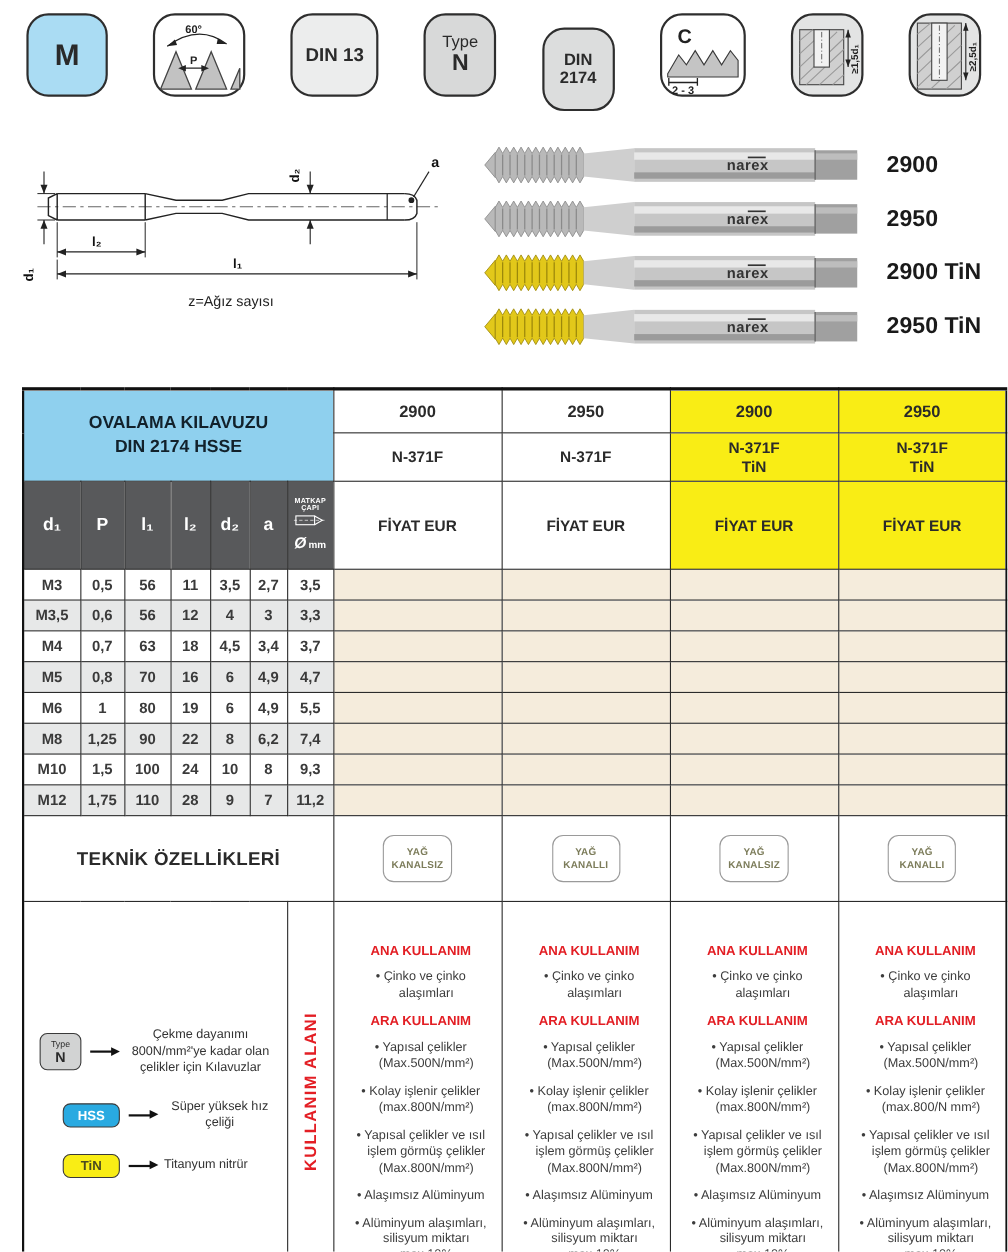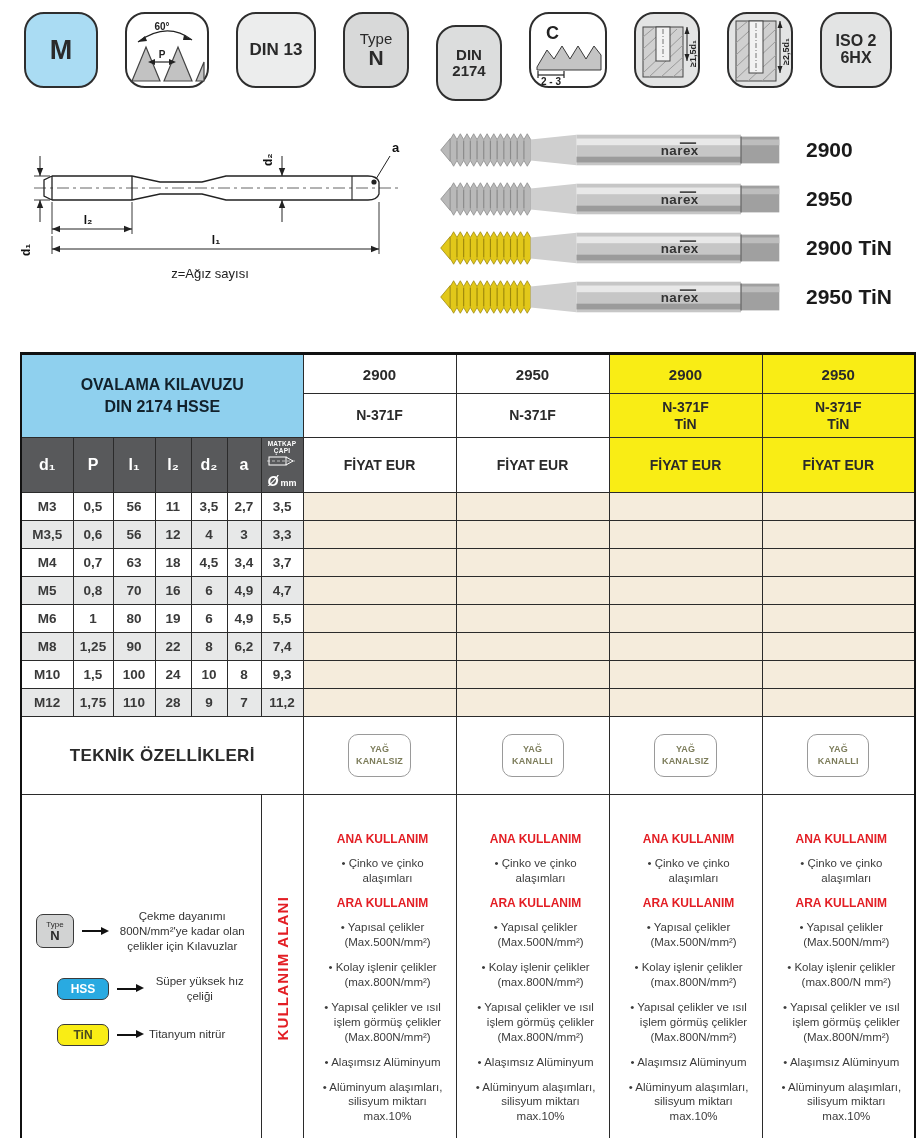--- a/index.html
+++ b/index.html
@@ -40,21 +40,21 @@
     border-collapse:collapse; table-layout:fixed; border:2px solid #111; border-top:3px solid #111;}
   table.main td{border:1px solid var(--bdr); text-align:center; vertical-align:middle; overflow:hidden;}
   td.blue-h{background:var(--blue); font-size:16px; font-weight:bold; color:#12212b; line-height:1.35;}
   tr.hrow1 td{height:40px;}
   tr.hrow2 td{height:44px;}
   tr.hrow3 td{height:46px;}
   td.model{font-size:15px; font-weight:bold; background:#fff;}
   td.code{font-size:14px; font-weight:bold; background:#fff; white-space:pre-line; line-height:1.15;}
   td.yel{background:var(--yellow) !important;}
   tr.hrow3 td.dim{background:var(--dark); color:#fff; font-size:16px; font-weight:bold;}
-  tr.hrow3 td.drill{background:var(--dark); color:#fff; padding:2px 0;margin-left:24px;}
+  tr.hrow3 td.drill{background:var(--dark); color:#fff; padding:14px 0;margin-left:24px;}
   .drill-small{display:block; font-size:6.5px; letter-spacing:.2px; font-weight:bold;}
   .drill-unit{font-size:9px; font-weight:bold;}
   .drill-sym{font-size:14px; font-weight:bold; font-style:italic; margin-right:2px;}
   td.price-h{font-size:14px; font-weight:bold; background:#fff;}
   tbody.data td{height:28px; font-size:13.5px; font-weight:bold; color:#3a3a3a; background:#fff;}
   tbody.data tr:nth-child(even) td.v{background:var(--altrow);}
   tbody.data td.price{background:var(--cream);}
   td.tech-l{height:78px; font-size:17px; font-weight:bold; letter-spacing:.3px; background:#fff;}
   td.tech-b{background:#fff;}
   .oil-badge{display:inline-block; border:1.5px solid #9a9a9a; border-radius:10px;
@@ -176,24 +176,20 @@
         <path d="M6,16 l12,-10 M6,28 l24,-22 M6,40 l34,-32 M6,52 l40,-38 M6,64 l40,-38 M18,66 l28,-26 M32,66 l14,-13" stroke="#9a9a9a" stroke-width="1" fill="none"></path>
         <rect x="19" y="6" width="14" height="52" fill="#f2f2f2" stroke="#444" stroke-width="1"></rect>
         <line x1="26" y1="8" x2="26" y2="56" stroke="#555" stroke-width="0.8" stroke-dasharray="5 2 1 2"></line>
         <line x1="50" y1="6" x2="50" y2="58" stroke="#222" stroke-width="1"></line>
         <polygon points="50,6 47.5,13 52.5,13" fill="#222"></polygon>
         <polygon points="50,58 47.5,51 52.5,51" fill="#222"></polygon>
         <text x="59" y="50" font-size="9" fill="#222" transform="rotate(-90 59 50)">≥2,5d₁</text>
       </svg>
     </div>
 
-    <div class="badge b-iso">
-      <span style="white-space:pre-line">ISO 2
-6HX</span>
-    </div>
   </div>
 
   <div class="drawing">
     <svg width="396" height="182" viewBox="0 0 396 182">
       <line x1="14" y1="62" x2="378" y2="62" stroke="#666" stroke-width="1" stroke-dasharray="12 4 3 4"></line>
 
       <path d="M32,50 H112 M32,74 H112 M32,50 L24,54 L24,70 L32,74 M32,50 V74 M112,50 V74" fill="none" stroke="#222" stroke-width="1.3"></path>
       <path d="M112,50 L140,56 H182 L206,50 H348 M112,74 L140,68 H182 L206,74 H348" fill="none" stroke="#222" stroke-width="1.3"></path>
       <path d="M348,50 Q357,50 359,56 L359,68 Q357,74 348,74" fill="none" stroke="#222" stroke-width="1.3"></path>
       <line x1="332" y1="50" x2="332" y2="74" stroke="#222" stroke-width="1.1"></line>

